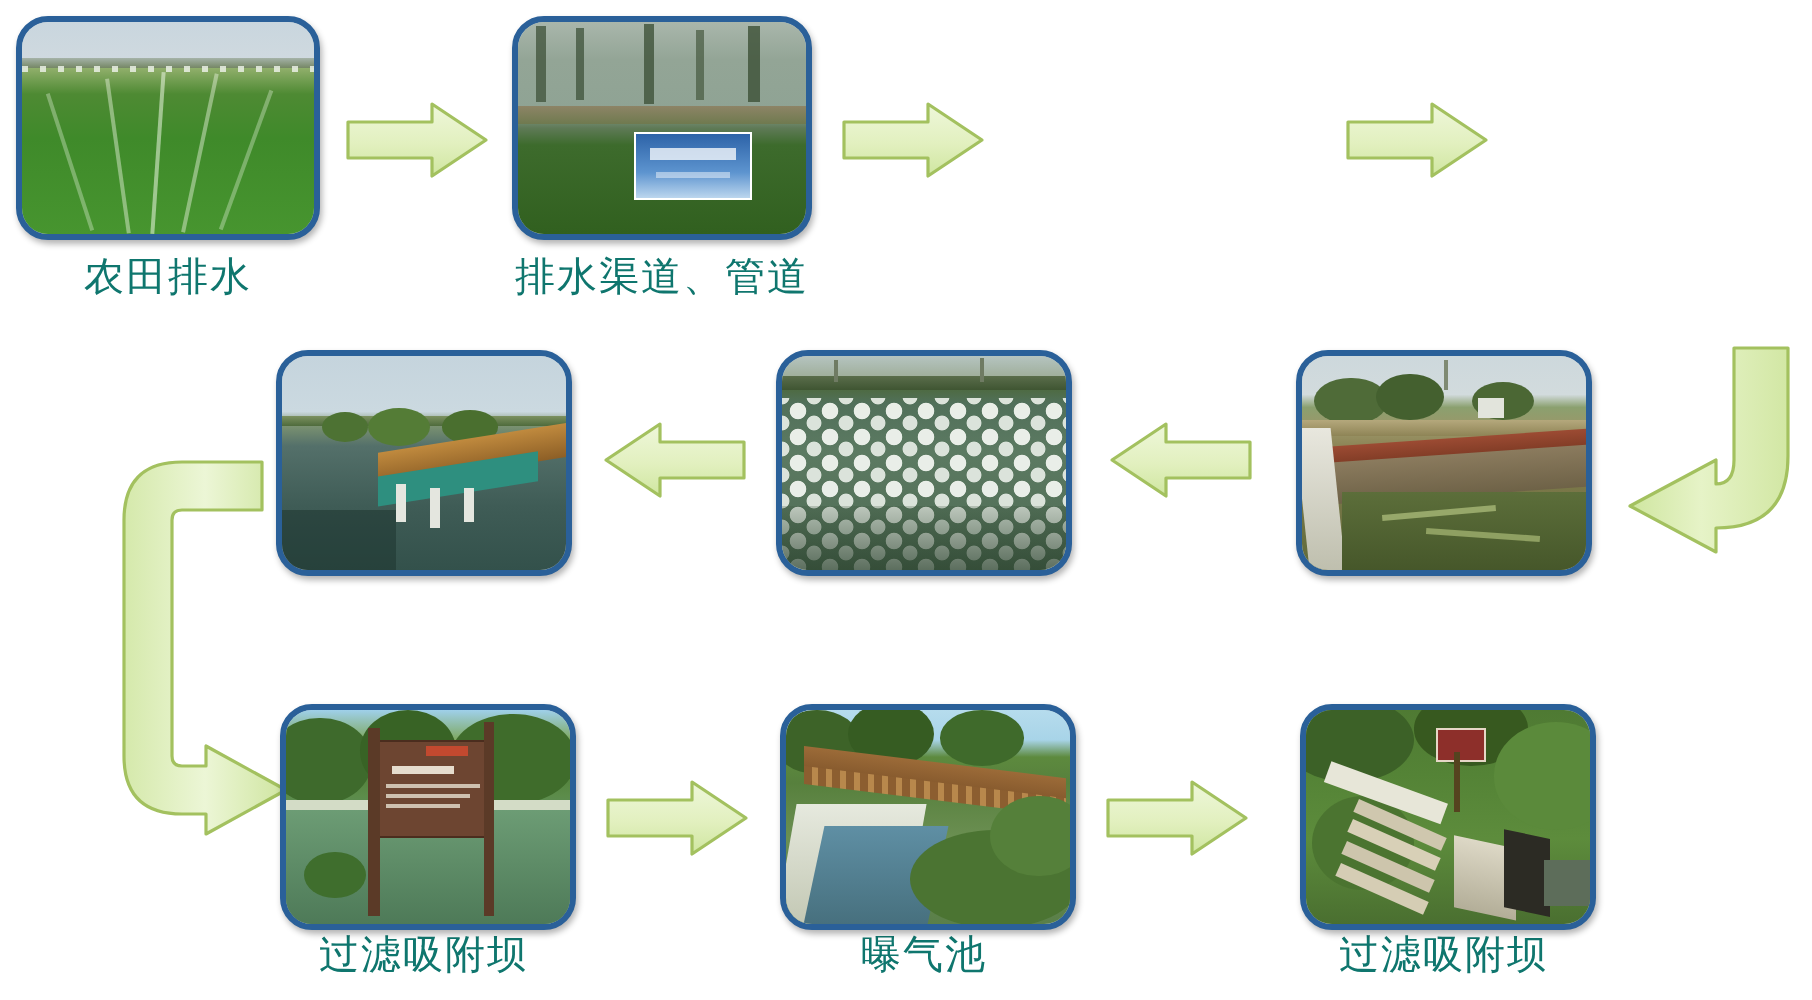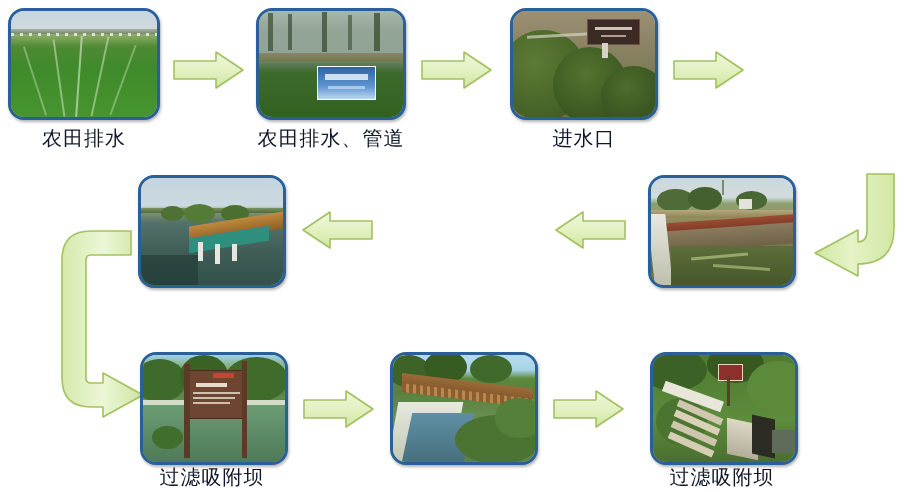--- a/index.html
+++ b/index.html
@@ -21,21 +21,21 @@
     box-sizing:border-box;
     overflow:hidden;
     background:#b9c7cf;
     box-shadow:1px 2px 3px rgba(0,0,0,.30);
   }
   .photo{position:absolute;left:0;top:0;width:100%;height:100%;overflow:hidden;}
   .lbl{
     position:absolute;
     left:50%;transform:translateX(-50%);
     white-space:nowrap;
-    color:#0f172a;
+    color:#0f766e;
     font-size:20px;
     line-height:24px;
     letter-spacing:1px;
     font-family:"DejaVu Sans","Liberation Sans",sans-serif;
   }
 
   
   .arrow{position:absolute;}
   .band{position:absolute;left:0;width:100%;}
   .blob{position:absolute;border-radius:50%;}
@@ -83,45 +83,29 @@
         <div class="ln" style="left:44%;top:1%;width:5px;height:38%;background:#3f5239;opacity:.8;"></div>
         <div class="ln" style="left:62%;top:4%;width:4px;height:33%;background:#46593f;opacity:.7;"></div>
         <div class="ln" style="left:80%;top:2%;width:6px;height:36%;background:#3c5036;opacity:.8;"></div>
         <div class="band" style="top:40%;height:8%;background:linear-gradient(#8d8466,#6f7a4f);"></div>
         <div class="sign" style="left:40%;top:52%;width:40%;height:30%;background:linear-gradient(#2d63a8,#5d94cf 60%,#bcd6ee);border:1px solid #ffffff;">
           <div class="ln" style="left:12%;top:22%;width:76%;height:20%;background:rgba(255,255,255,.75);"></div>
           <div class="ln" style="left:18%;top:58%;width:64%;height:10%;background:rgba(255,255,255,.45);"></div>
         </div>
       </div>
     </div>
-    <div class="lbl" style="top:118px;">农田排水、管道</div>
+    <div class="lbl" style="top:118px;">排水渠道、管道</div>
   </div>
 
   <div class="arrow" style="left:420px;top:48px;width:74px;height:44px;">
     <svg width="74" height="44" viewBox="0 0 74 44">
       <path d="M2 13 L44 13 L44 4 L71 22 L44 40 L44 31 L2 31 Z" fill="url(#ag1)" stroke="#a3c15f" stroke-width="1.6" stroke-linejoin="round"></path>
     </svg>
   </div>
 
-  <div class="node" style="left:510px;top:8px;width:148px;height:112px;">
-    <div class="card" style="width:148px;height:112px;">
-      <div class="photo" style="background:linear-gradient(#9c8f73 0%,#8f8667 25%,#7d7a55 60%,#6e7248 100%);">
-        <div class="blob" style="left:-10%;top:18%;width:62%;height:86%;background:radial-gradient(circle at 40% 35%,#5d7b35,#3a5520);"></div>
-        <div class="blob" style="left:28%;top:34%;width:52%;height:72%;background:radial-gradient(circle at 45% 35%,#54742f,#2f4a1a);"></div>
-        <div class="blob" style="left:62%;top:52%;width:46%;height:56%;background:radial-gradient(circle at 40% 35%,#4e6c2c,#2c471a);"></div>
-        <div class="ln" style="left:10%;top:22%;width:45%;height:3px;background:#d6d2c2;opacity:.7;transform:rotate(-3deg);"></div>
-        <div class="sign" style="left:52%;top:8%;width:36%;height:22%;background:#3c2a24;border:1px solid #6a5248;">
-          <div class="ln" style="left:14%;top:30%;width:72%;height:3px;background:#cfc3b4;"></div>
-          <div class="ln" style="left:26%;top:62%;width:48%;height:2px;background:#ae9f90;"></div>
-        </div>
-        <div class="ln" style="left:63%;top:30%;width:6px;height:14%;background:#d8d2c6;"></div>
-      </div>
-    </div>
-    <div class="lbl" style="top:118px;">进水口</div>
-  </div>
 
   <div class="arrow" style="left:672px;top:48px;width:74px;height:44px;">
     <svg width="74" height="44" viewBox="0 0 74 44">
       <path d="M2 13 L44 13 L44 4 L71 22 L44 40 L44 31 L2 31 Z" fill="url(#ag1)" stroke="#a3c15f" stroke-width="1.6" stroke-linejoin="round"></path>
     </svg>
   </div>
 
 
   <div class="arrow" style="left:805px;top:172px;width:96px;height:108px;">
     <svg width="96" height="108" viewBox="0 0 96 108">
@@ -153,20 +137,36 @@
     </div>
     <div class="lbl" style="top:290px;">过滤吸附坝</div>
   </div>
 
   <div class="arrow" style="left:300px;top:208px;width:74px;height:44px;">
     <svg width="74" height="44" viewBox="0 0 74 44">
       <path d="M72 13 L30 13 L30 4 L3 22 L30 40 L30 31 L72 31 Z" fill="url(#ag1)" stroke="#a3c15f" stroke-width="1.6" stroke-linejoin="round"></path>
     </svg>
   </div>
 
+  <div class="node" style="left:388px;top:175px;width:148px;height:113px;">
+    <div class="card" style="width:148px;height:113px;">
+      <div class="photo" style="background:linear-gradient(#b5c4c0 0%,#9fae9a 10%,#4e6b44 16%,#51705a 22%,#5c7a62 45%,#4d6a52 100%);">
+        <div class="band" style="top:9%;height:7%;background:linear-gradient(#5a6d4b,#3f5532);"></div>
+        <div class="ln" style="left:18%;top:2%;width:2px;height:10%;background:#6f7b63;"></div>
+        <div class="ln" style="left:70%;top:1%;width:2px;height:11%;background:#6f7b63;"></div>
+        <div style="position:absolute;left:0;top:20%;width:100%;height:80%;
+                    background:
+                      radial-gradient(circle,#f2f5f0 38%,transparent 42%) 0 0/16px 13px,
+                      radial-gradient(circle,#e3e9e2 34%,transparent 38%) 8px 6px/16px 13px;
+                    opacity:.95;"></div>
+        <div style="position:absolute;left:0;top:70%;width:100%;height:30%;background:linear-gradient(rgba(60,85,62,.25),rgba(45,68,48,.75));"></div>
+      </div>
+    </div>
+    <div class="lbl" style="top:290px;">曝气池</div>
+  </div>
 
   <div class="arrow" style="left:553px;top:208px;width:74px;height:44px;">
     <svg width="74" height="44" viewBox="0 0 74 44">
       <path d="M72 13 L30 13 L30 4 L3 22 L30 40 L30 31 L72 31 Z" fill="url(#ag1)" stroke="#a3c15f" stroke-width="1.6" stroke-linejoin="round"></path>
     </svg>
   </div>
 
   <div class="node" style="left:648px;top:175px;width:148px;height:113px;">
     <div class="card" style="width:148px;height:113px;">
       <div class="photo" style="background:linear-gradient(#cdd8dc 0%,#d2dbdd 18%,#8ba06f 24%,#9c9668 34%,#857c4e 46%,#5f6b3a 100%);">

